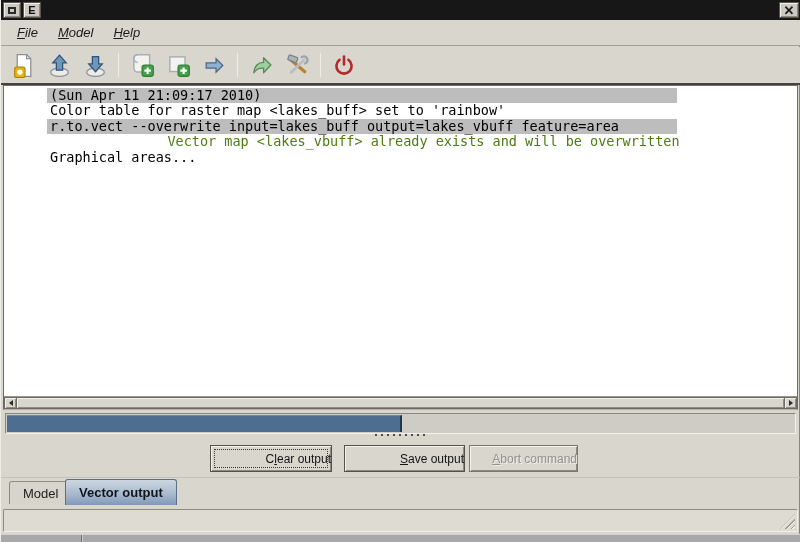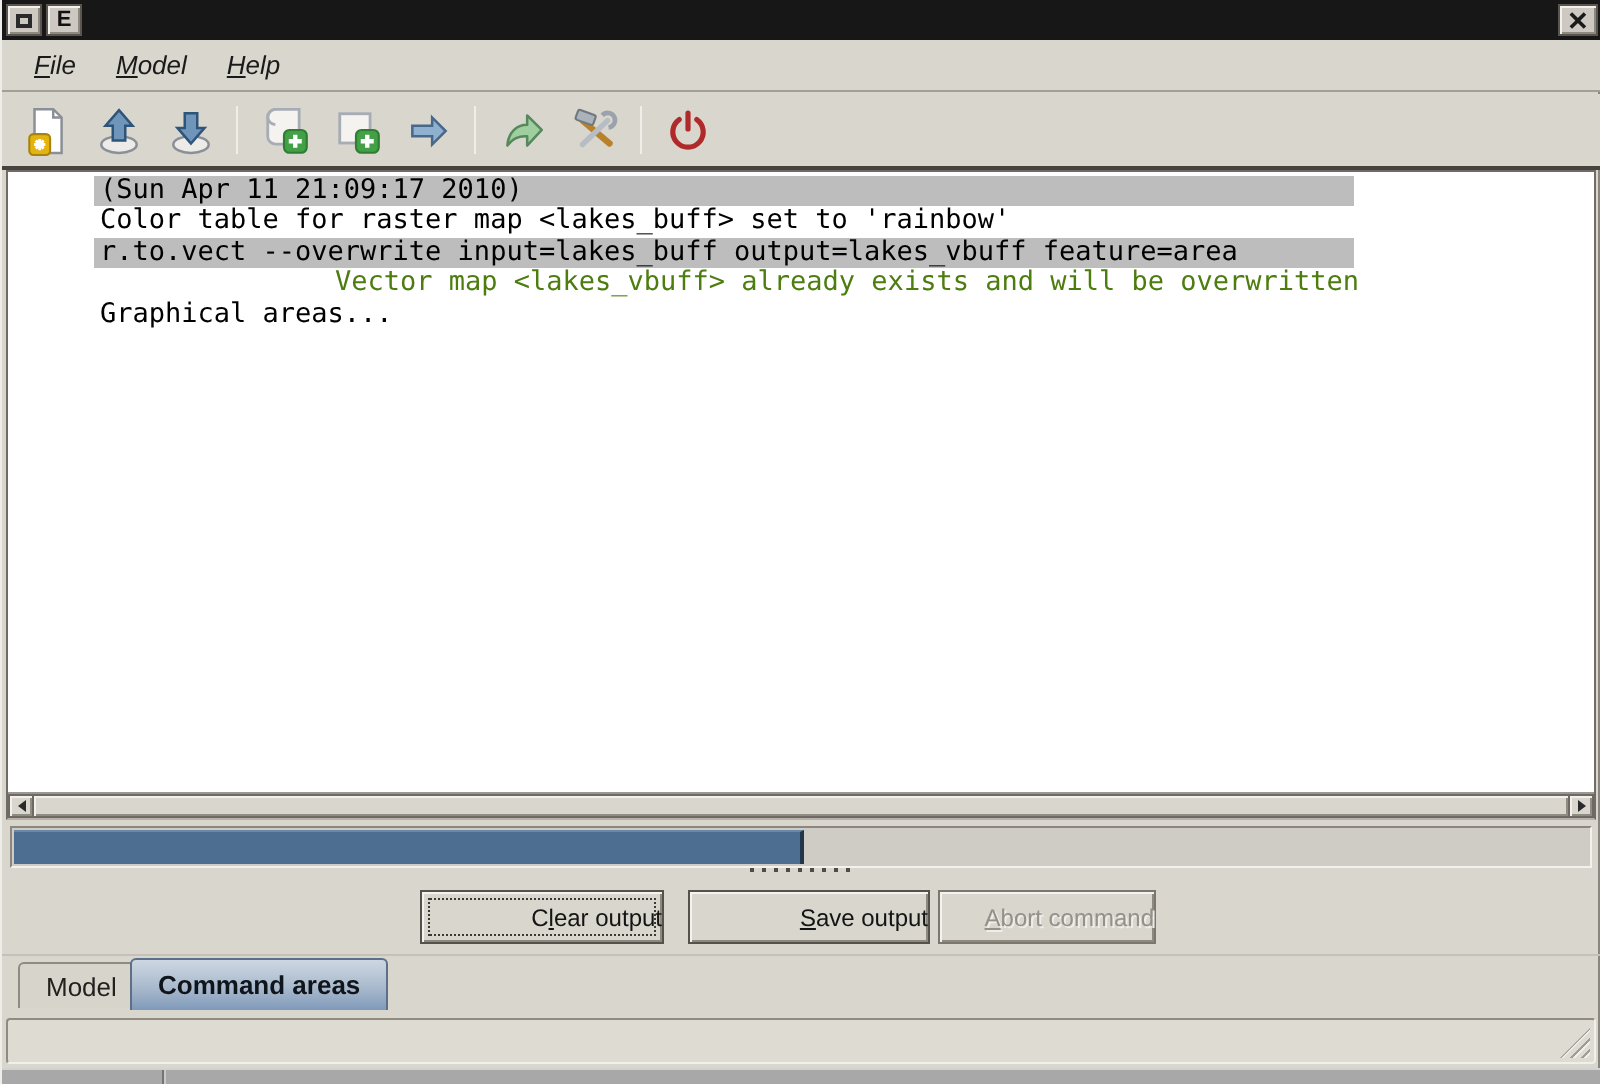--- a/index.html
+++ b/index.html
@@ -231,21 +231,21 @@
   </div>
   <div class="btn btn-abort">
     <span><span></span><u>A</u><span>bort command</span></span>
   </div>
 
   <div class="tabbar">
     <div class="tab tab-model">
       <span>Model</span>
     </div>
     <div class="tab tab-active">
-      <span>Command areas</span>
+      <span>Vector output</span>
     </div>
   </div>
 
   <div class="statusbar">
     <span></span>
     <div class="resize-grip"></div>
   </div>
 
   <div class="taskbar">
     <div class="task-sep"></div>

